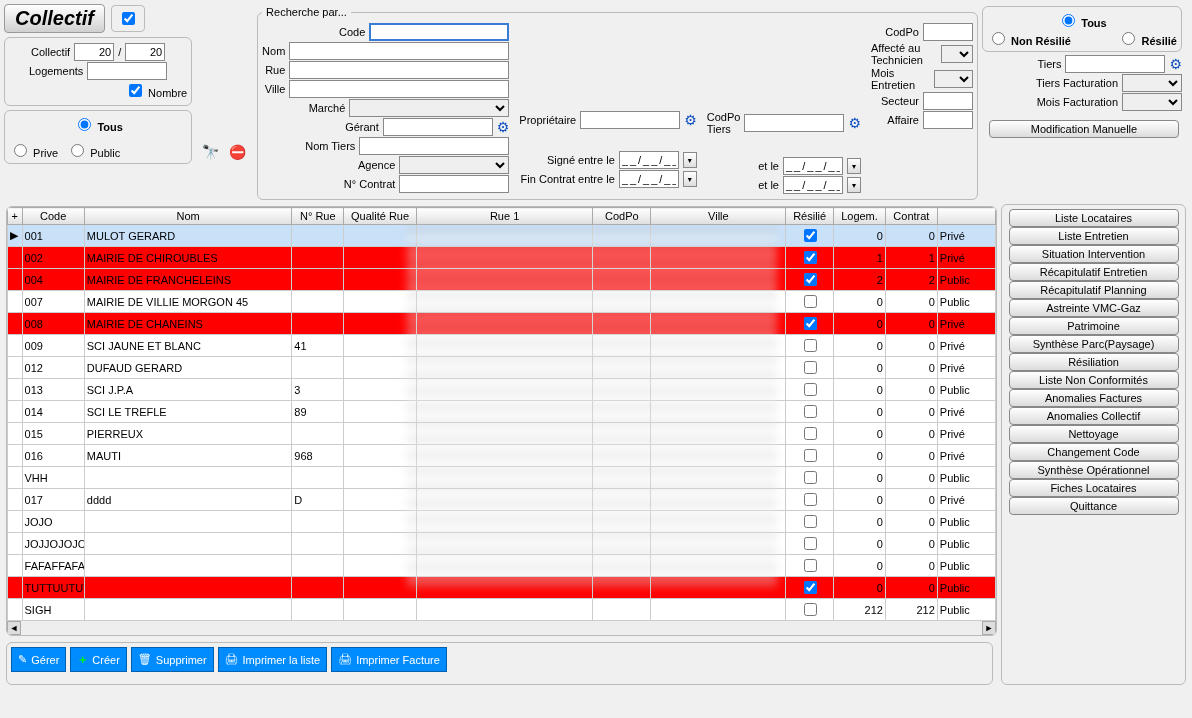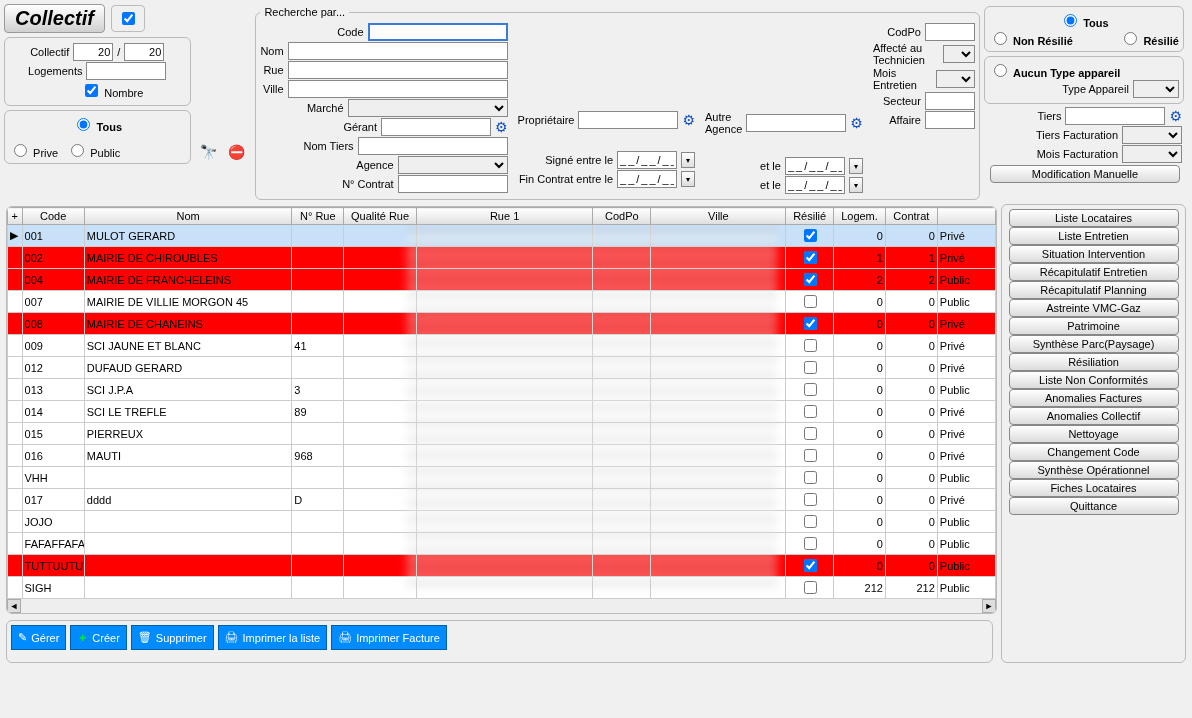--- a/index.html
+++ b/index.html
@@ -52,21 +52,21 @@
       <div class="form-row" style="justify-content:center">
         <span>Collectif</span>
         <input type="text" class="num" value="20" style="">
         <span>/</span>
         <input type="text" class="num" value="20" style="">
       </div>
       <div class="form-row" style="justify-content:center">
         <span>Logements</span>
         <input type="text" style="width: 80px;">
       </div>
-      <div class="form-row" style="justify-content:center;padding-left:30px">
+      <div class="form-row" style="justify-content:flex-end;padding-left:30px">
         <label><input type="checkbox" checked="" style=""> <span>Nombre</span></label>
       </div>
     </div>
     <div class="left-inner" style="display:flex;flex-wrap:wrap;gap:8px;align-items:center;">
       <label style="flex-basis:100%;text-align:center"><input type="radio" name="pp" checked="" style=""> <b>Tous</b></label>
       <label><input type="radio" name="pp" style=""> <span>Prive</span></label>
       <label><input type="radio" name="pp" style=""> <span>Public</span></label>
     </div>
   </div>
 
@@ -133,21 +133,21 @@
           </div>
         <div class="form-row">
             <span>Fin Contrat entre le</span>
             <input type="text" class="date-inp" value="__/__/__" style="">
             <span class="spin-ico">▾</span>
           </div>
       </div>
 
       <div style="padding-top:88px">
         <div class="form-row">
-            <span>Autre Agence</span>
+            <span>CodPo Tiers</span>
             <input type="text" style="width: 100px;">
             <span class="refresh-ico">⚙</span>
           </div>
         <div style="height:20px"></div>
         <div class="form-row">
             <span>et le</span>
             <input type="text" class="date-inp" value="__/__/__" style="">
             <span class="spin-ico">▾</span>
           </div>
         <div class="form-row">
@@ -184,42 +184,35 @@
 
   <div style="width:210px">
     <fieldset style="width:200px">
       <div style="display:flex;justify-content:space-around">
         <label><input type="radio" name="r2" checked="" style=""> <b>Tous</b></label>
       </div>
       <div style="display:flex;justify-content:space-between">
         <label><input type="radio" name="r2" style=""> <b>Non Résilié</b></label>
         <label><input type="radio" name="r2" style=""> <b>Résilié</b></label>
       </div>
-    </fieldset>
-    <fieldset style="width:200px">
-      <label><input type="radio" style=""> <b>Aucun Type appareil</b></label>
-      <div class="form-row">
-          <span>Type Appareil</span>
-          <select style="width:46px"></select>
-        </div>
     </fieldset>
     <div class="form-row" style="padding-right:6px">
         <span>Tiers</span>
         <input type="text" style="width: 100px;">
         <span class="refresh-ico">⚙</span>
       </div>
     <div class="form-row" style="padding-right:6px">
         <span>Tiers Facturation</span>
         <select style="width:60px"></select>
       </div>
     <div class="form-row" style="padding-right:6px">
         <span>Mois Facturation</span>
         <select style="width:60px"></select>
       </div>
-    <div class="btn" style="width:190px;margin:2px auto">Modification Manuelle</div>
+    <div class="btn" style="width:190px;margin:9px auto">Modification Manuelle</div>
   </div>
 </div>
 
 <div style="display:flex;">
   <div style="flex:1">
     <div class="grid-wrap">
       <table class="grid">
         <colgroup>
           <col style="width:14px">
             <col style="width:60px">
@@ -442,20 +435,34 @@
               <td></td>
               <td></td>
               <td></td>
               <td class="chk"><input type="checkbox" style=""></td>
               <td class="num">0</td>
               <td class="num">0</td>
               <td>Public</td>
             </tr>
             <tr class="">
               <td></td>
+              <td>JOJJOJOJO</td>
+              <td></td>
+              <td></td>
+              <td></td>
+              <td></td>
+              <td></td>
+              <td></td>
+              <td class="chk"><input type="checkbox" style=""></td>
+              <td class="num">0</td>
+              <td class="num">0</td>
+              <td>Public</td>
+            </tr>
+            <tr class="">
+              <td></td>
               <td>FAFAFFAFA</td>
               <td></td>
               <td></td>
               <td></td>
               <td></td>
               <td></td>
               <td></td>
               <td class="chk"><input type="checkbox" style=""></td>
               <td class="num">0</td>
               <td class="num">0</td>

